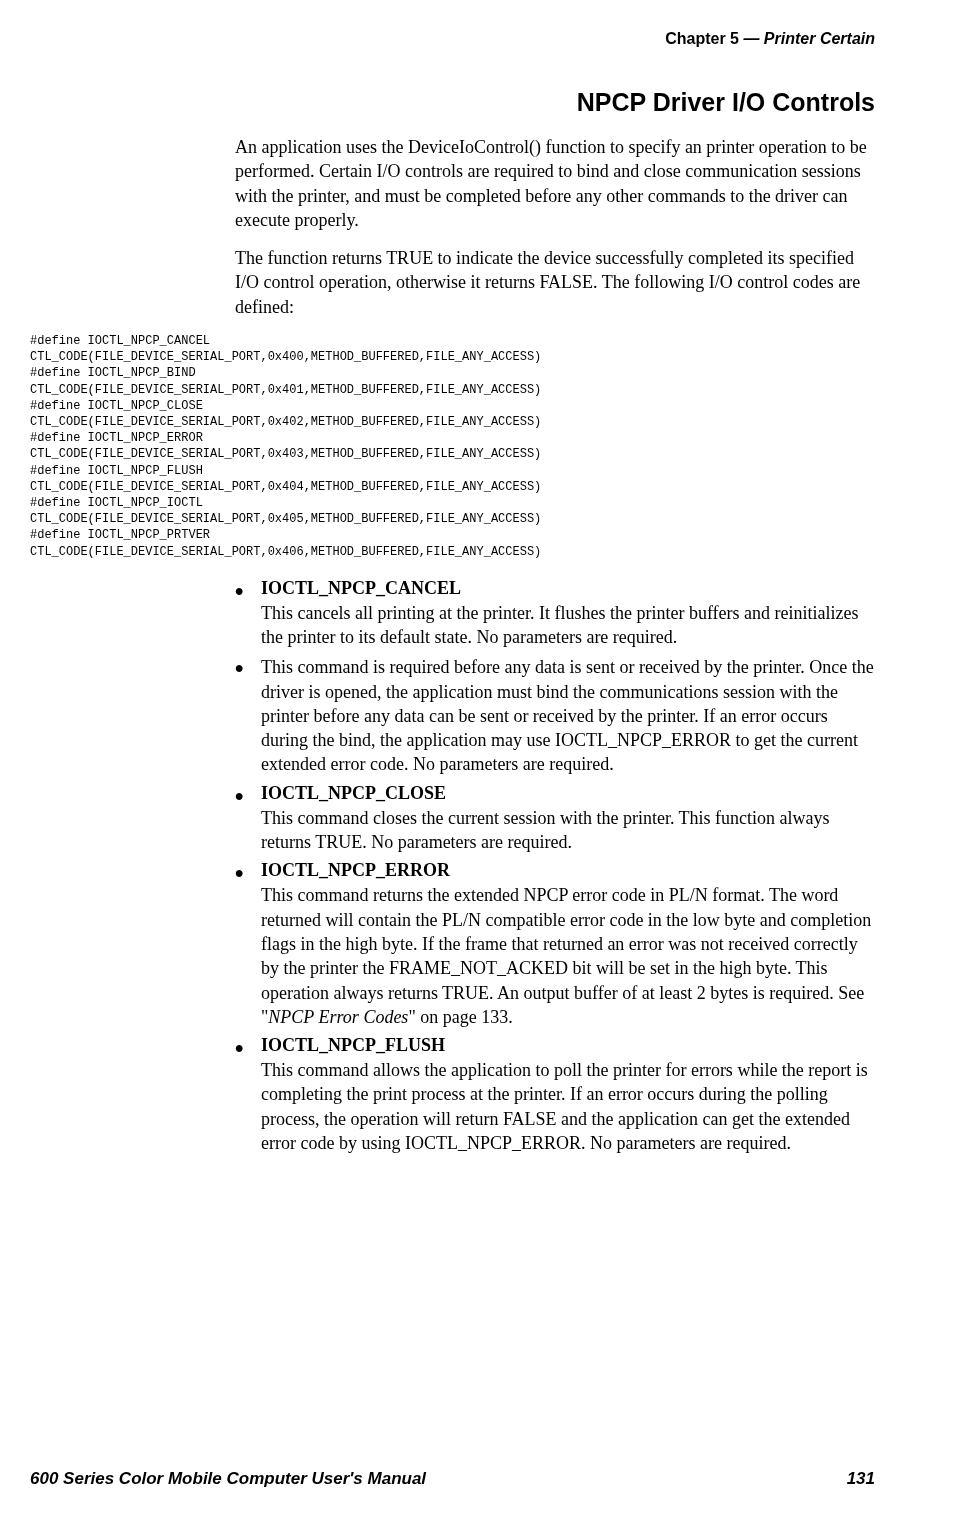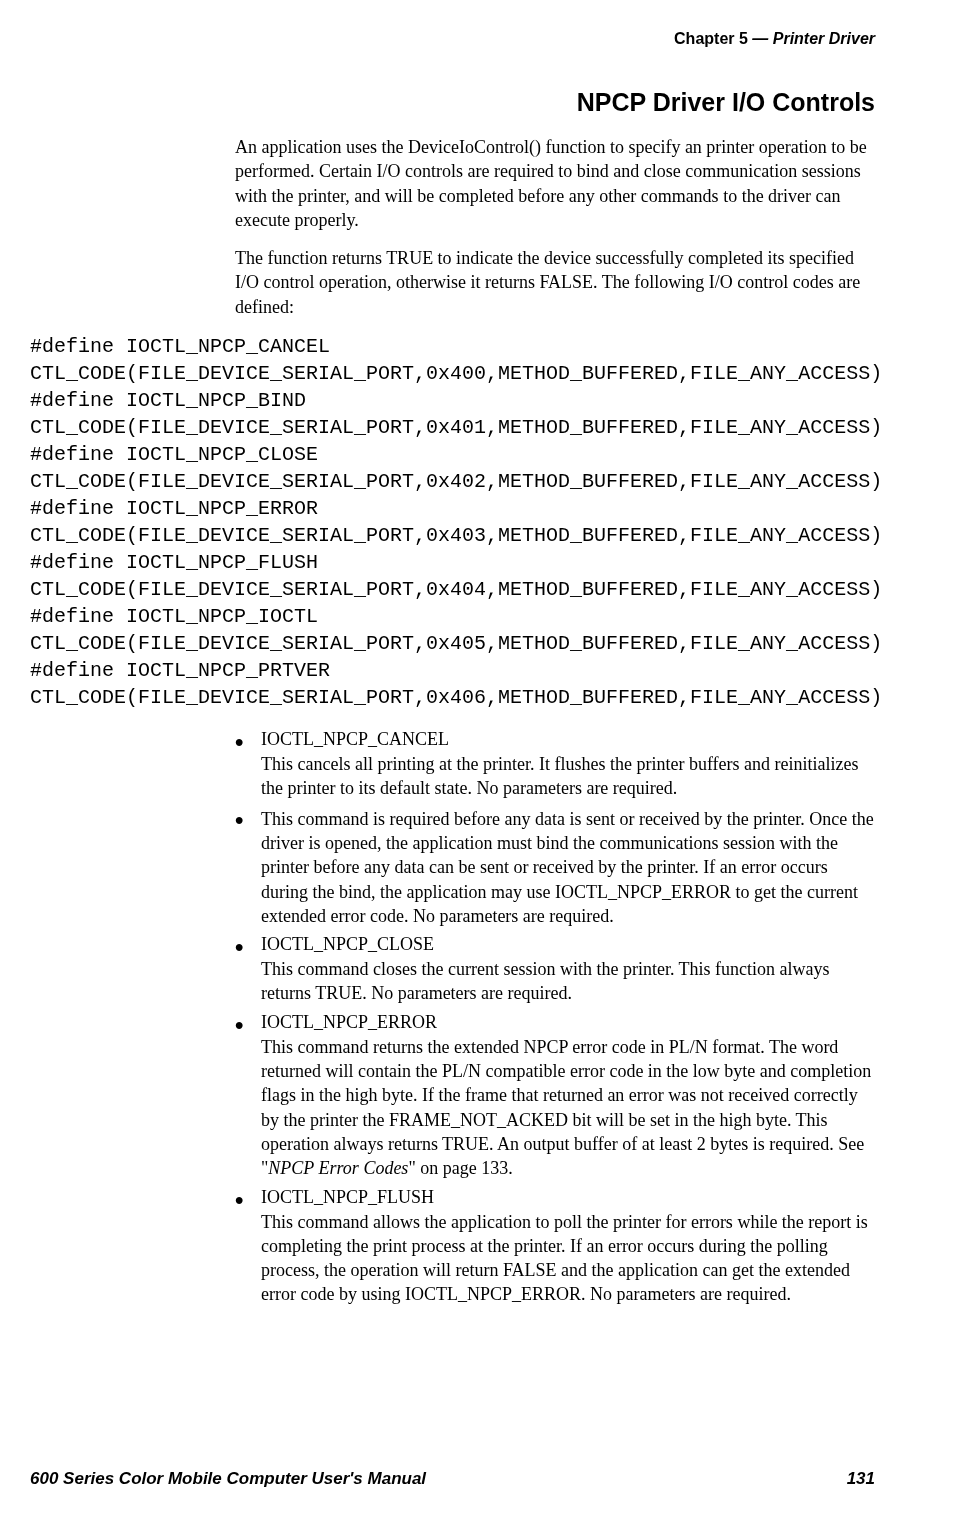--- a/index.html
+++ b/index.html
@@ -40,21 +40,21 @@
       text-align: right;
     }
     .body-para {
       font-size: 18px;
       line-height: 1.35;
       margin-left: 205px;
       margin-bottom: 14px;
     }
     .code-block {
       font-family: 'Courier New', Courier, monospace;
-      font-size: 20px;
+      font-size: 12px;
       line-height: 1.35;
       white-space: pre;
       margin-bottom: 18px;
     }
     .ioctl-list {
       margin-left: 205px;
     }
     .ioctl-item {
       margin-bottom: 6px;
       position: relative;
@@ -63,21 +63,21 @@
     .bullet {
       position: absolute;
       left: 0;
       top: 0;
       font-family: Arial, Helvetica, sans-serif;
       font-size: 24px;
       font-weight: bold;
       line-height: 1.05;
     }
     .ioctl-name {
-      font-weight: normal;
+      font-weight: bold;
       font-size: 18px;
       display: block;
       margin-bottom: 2px;
     }
     .ioctl-desc {
       font-size: 18px;
       line-height: 1.35;
       text-align: right;
     }
     .ioctl-desc .italic {
@@ -93,26 +93,26 @@
       font-family: Arial, Helvetica, sans-serif;
       font-weight: bold;
       font-style: italic;
       font-size: 17px;
     }
   </style>
 </head>
 <body>
 
 <div class="header">
-  <span class="chapter-num">Chapter  5</span><span class="em-dash">  —  </span><span class="chapter-title">Printer Driver</span>
+  <span class="chapter-num">Chapter  5</span><span class="em-dash">  —  </span><span class="chapter-title">Printer Certain</span>
 </div>
 
 <h2 class="section-heading">NPCP Driver I/O Controls</h2>
 
-<p class="body-para">An application uses the DeviceIoControl() function to specify an printer operation to be performed. Certain I/O controls are required to bind and close communication sessions with the printer, and will be completed before any other commands to the driver can execute properly.</p>
+<p class="body-para">An application uses the DeviceIoControl() function to specify an printer operation to be performed. Certain I/O controls are required to bind and close communication sessions with the printer, and must be completed before any other commands to the driver can execute properly.</p>
 
 <p class="body-para">The function returns TRUE to indicate the device successfully completed its specified I/O control operation, otherwise it returns FALSE. The following I/O control codes are defined:</p>
 
 <div class="code-block">#define IOCTL_NPCP_CANCEL
 CTL_CODE(FILE_DEVICE_SERIAL_PORT,0x400,METHOD_BUFFERED,FILE_ANY_ACCESS)
 #define IOCTL_NPCP_BIND
 CTL_CODE(FILE_DEVICE_SERIAL_PORT,0x401,METHOD_BUFFERED,FILE_ANY_ACCESS)
 #define IOCTL_NPCP_CLOSE
 CTL_CODE(FILE_DEVICE_SERIAL_PORT,0x402,METHOD_BUFFERED,FILE_ANY_ACCESS)
 #define IOCTL_NPCP_ERROR

